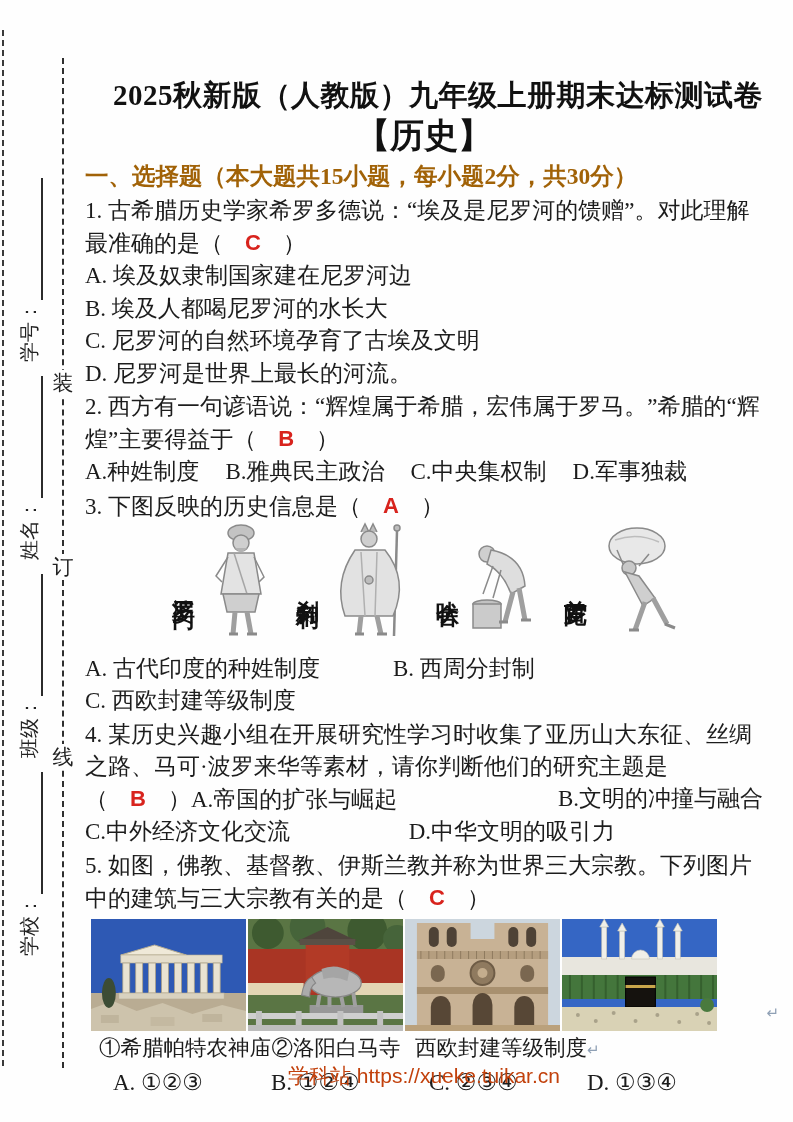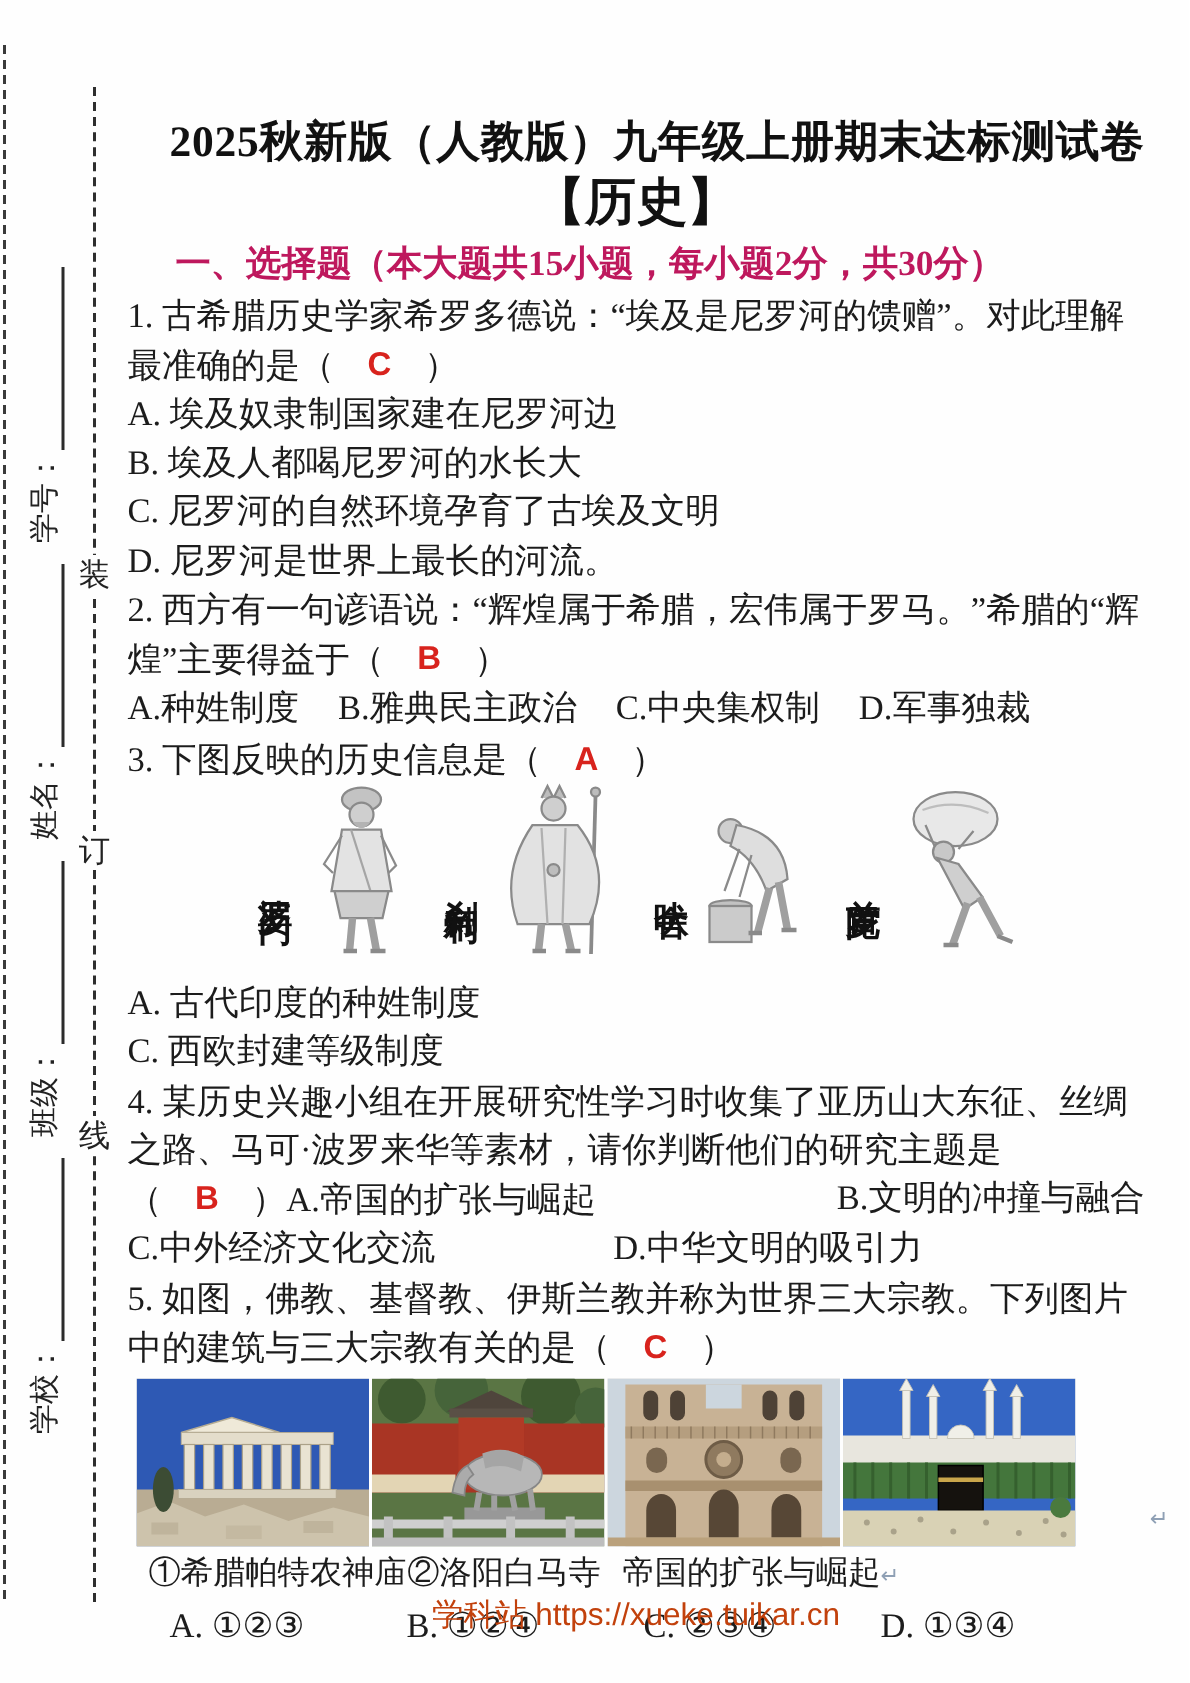--- a/index.html
+++ b/index.html
@@ -45,21 +45,21 @@
   
   .content {
     position: absolute; left: 85px; top: 74px; width: 678px;
     font-size: 23px; line-height: 32px;
   }
   .title {
     text-align: right; font-weight: bold; font-size: 29px;
     line-height: 42px; letter-spacing: 0.5px; color: #111;
   }
   .subtitle { text-align: center; font-weight: bold; font-size: 34px; line-height: 40px; color: #111; font-family: Liberation Serif, serif; }
-  .section { font-weight: bold; font-size: 23.5px; line-height: 36px; margin-top: 2px; color: #be185d; margin-left: 32px; }
+  .section { font-weight: bold; font-size: 23.5px; line-height: 36px; margin-top: 2px; color: #a16207; }
 
   .stem { margin-top: 1px; text-align: left; }
   .opt-block { line-height: 32.5px; }
   .ans {
     color: #d8231d; font-family: "Liberation Sans", sans-serif;
     font-size: 22px; font-weight: bold; margin: 0 22px; vertical-align: 1px;
   }
 
   .inline-opts span { margin-right: 26px; }
   .inline-opts span:last-child { margin-right: 0; }
@@ -219,20 +219,21 @@
               <path d="M52 80 L42 108 M60 76 L74 102" fill="none" stroke="#9f9f9f" stroke-width="5"></path>
               <path d="M36 108 h10 M72 102 l10 4" stroke="#8a8a8a" stroke-width="3"></path>
             </g>
           </svg>
         </span>
       </div>
     </div>
 
     <div class="two-col opt-block">
       <span class="c1">A. 古代印度的种姓制度</span>
+      <span>B. 西周分封制</span>
     </div>
     <div class="two-col opt-block">
       <span class="c1">C. 西欧封建等级制度</span>
     </div>
 
     <p class="stem">4. 某历史兴趣小组在开展研究性学习时收集了亚历山大东征、丝绸之路、马可·波罗来华等素材，请你判断他们的研究主题是</p>
     <div class="q4-line3 opt-block">
       <span><span>（</span><span class="ans">B</span><span>）</span><span>A.帝国的扩张与崛起</span></span>
       <span>B.文明的冲撞与融合</span>
     </div>
@@ -361,21 +362,21 @@
           </g>
           <circle cx="146" cy="86" r="7" fill="#4a7a3e"></circle>
         </svg>
       </div>
       <span class="return-mark photo-return">↵</span>
     </div>
 
     <div class="caption-row">
       <span class="cap">①希腊帕特农神庙</span>
       <span class="cap">②洛阳白马寺</span>
-      <span class="cap"><span>帝国的扩张与崛起</span><span class="return-mark">↵</span></span>
+      <span class="cap"><span>西欧封建等级制度</span><span class="return-mark">↵</span></span>
     </div>
 
     <div class="ans-row">
       <span>A. ①②③</span>
       <span>B. ①②④</span>
       <span>C. ②③④</span>
       <span>D. ①③④</span>
     </div>
 
   </div>

